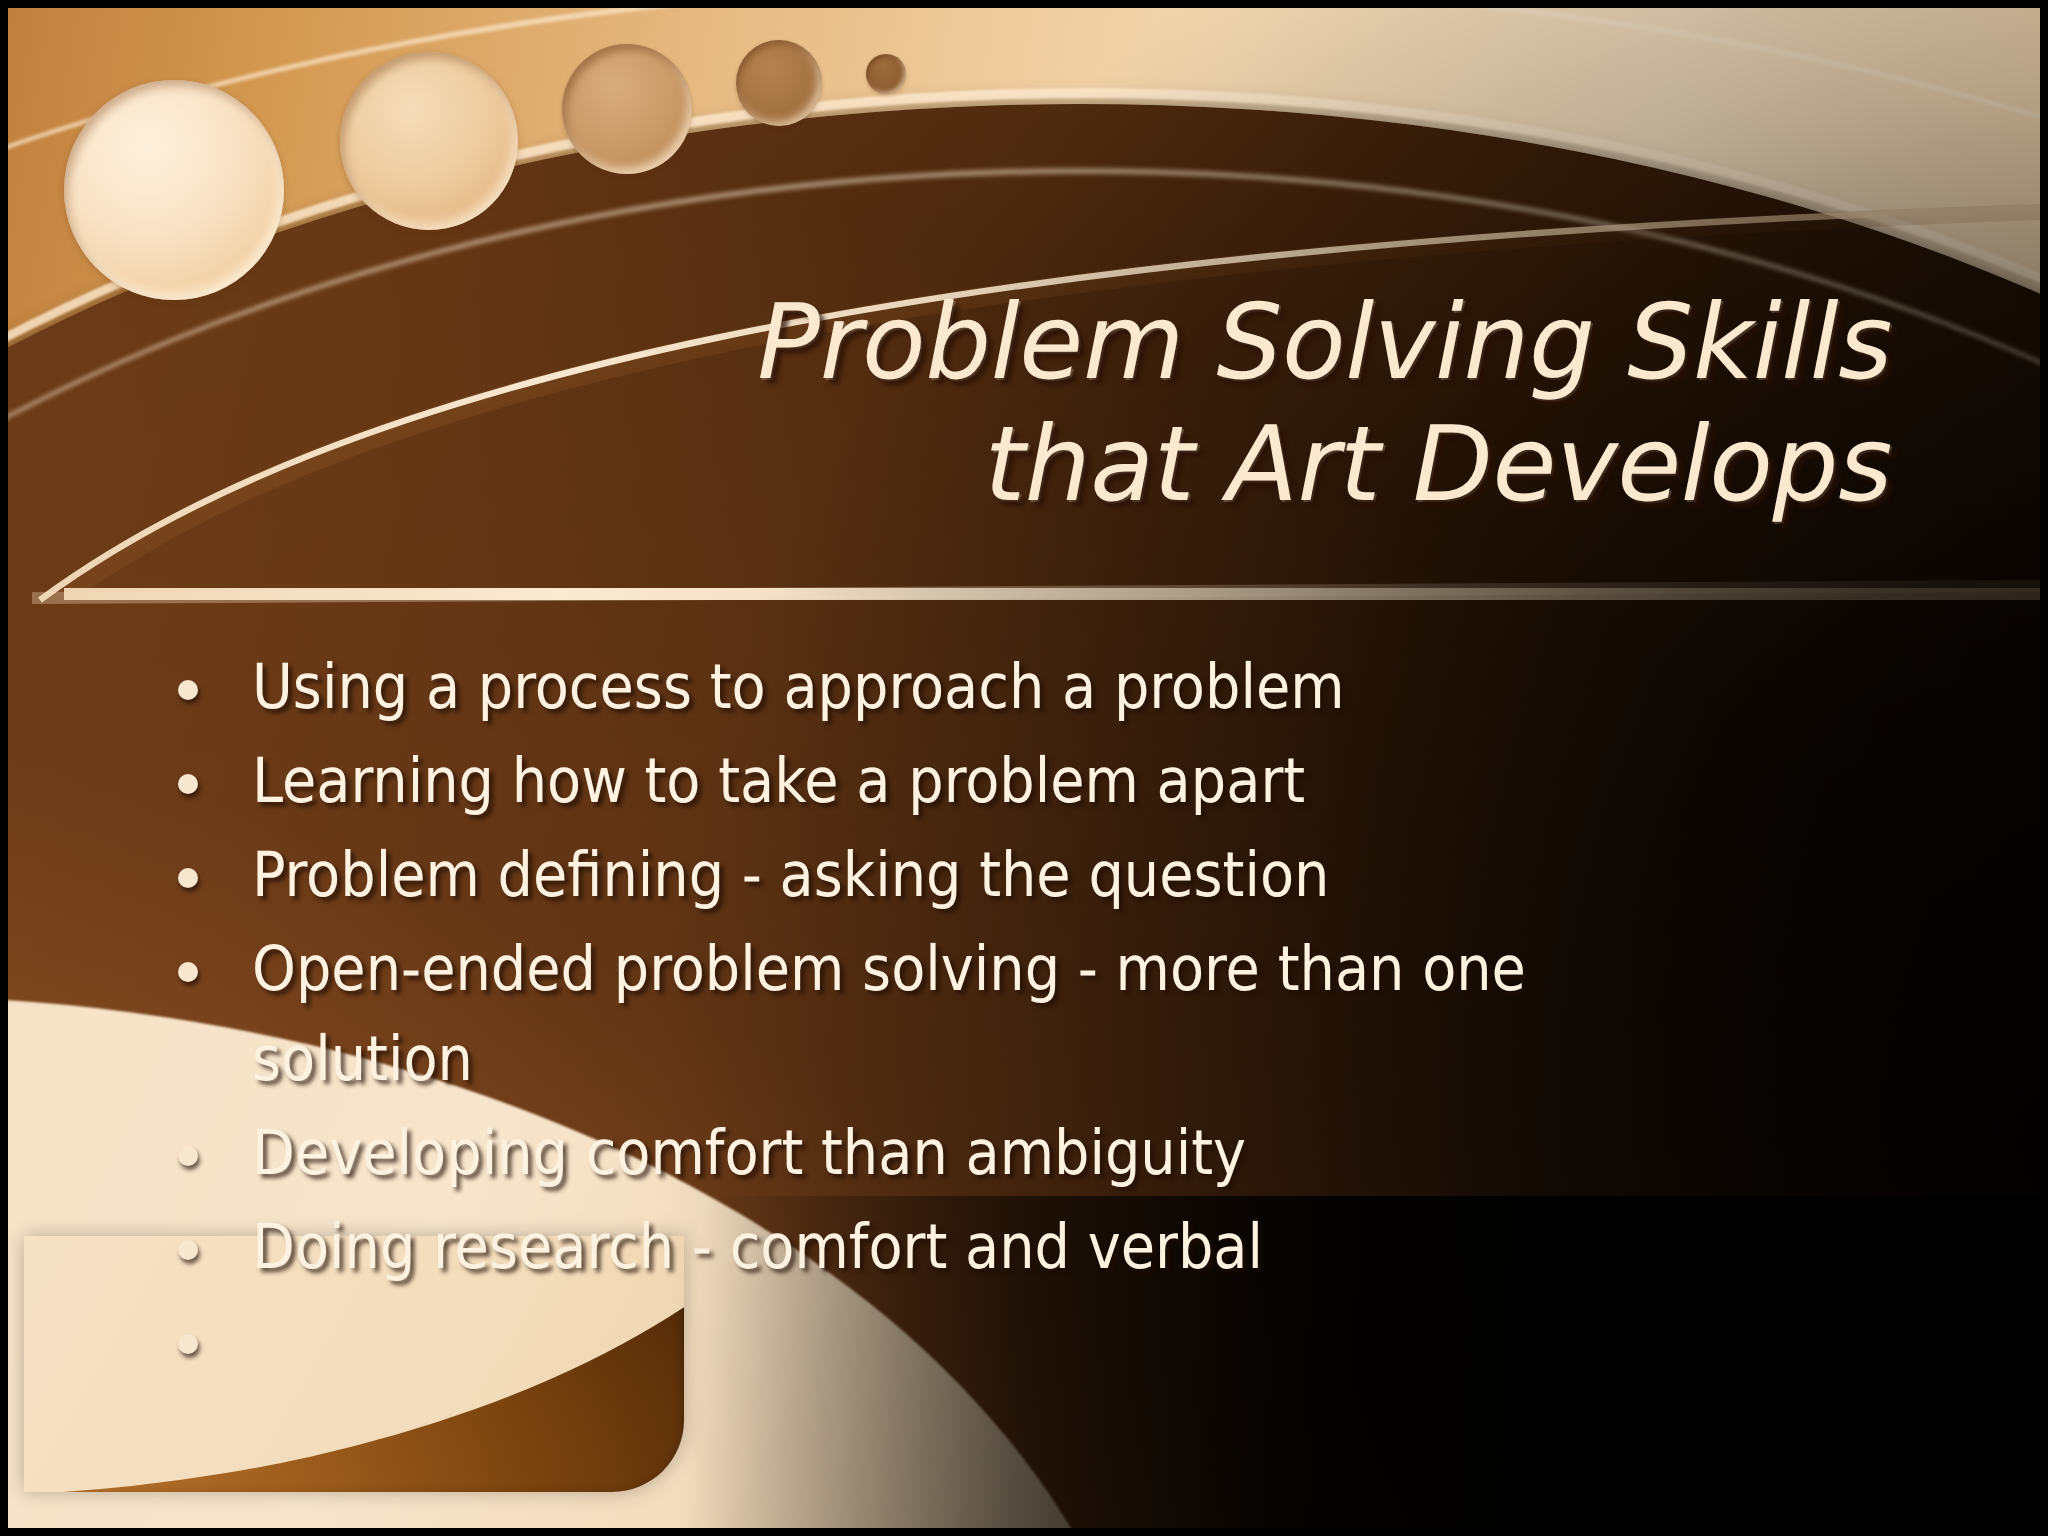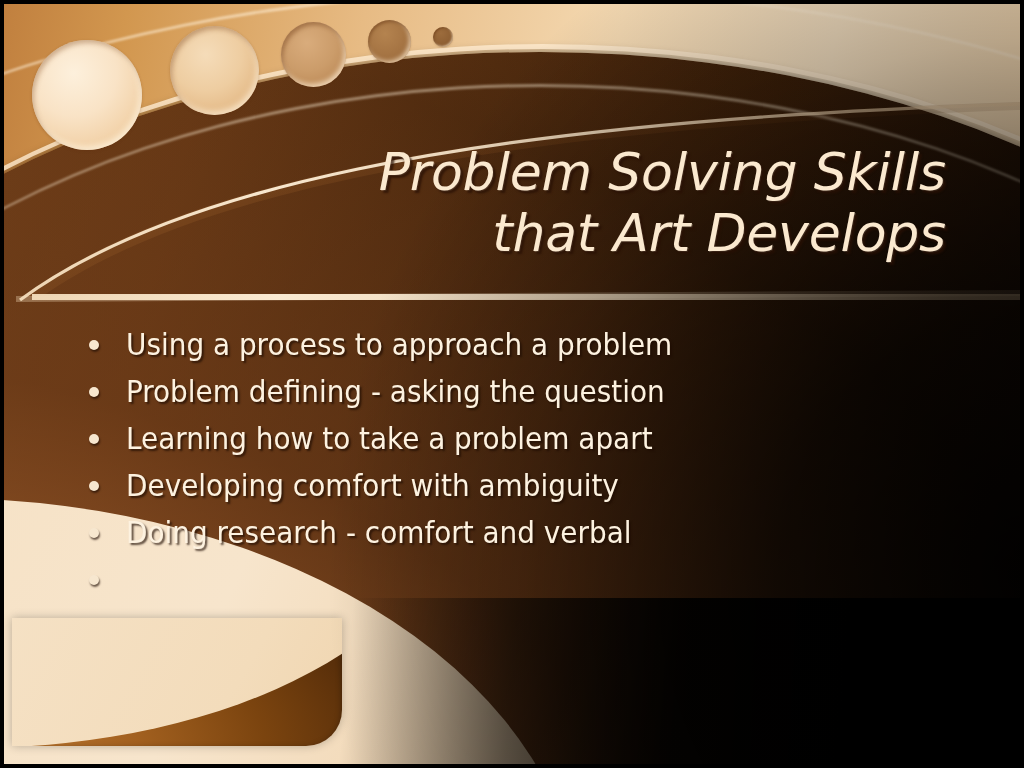--- a/index.html
+++ b/index.html
@@ -310,29 +310,33 @@
     <div id="title">Problem Solving Skills
 that Art Develops</div>
 
     <ul id="bullets">
       <li>
         <span class="dot"></span>
         <span>Using a process to approach a problem</span>
       </li>
       <li>
         <span class="dot"></span>
+        <span>Learning how to take a problem apart</span>
+      </li>
+      <li>
+        <span class="dot"></span>
         <span>Problem defining - asking the question</span>
       </li>
       <li>
         <span class="dot"></span>
-        <span>Learning how to take a problem apart</span>
-      </li>
-      <li>
-        <span class="dot"></span>
-        <span>Developing comfort with ambiguity</span>
+        <span>Open-ended problem solving - more than one solution</span>
+      </li>
+      <li>
+        <span class="dot"></span>
+        <span>Developing comfort than ambiguity</span>
       </li>
       <li>
         <span class="dot"></span>
         <span>Doing research - comfort and verbal</span>
       </li>
       <li>
         <span class="dot"></span>
       </li>
     </ul>
 

